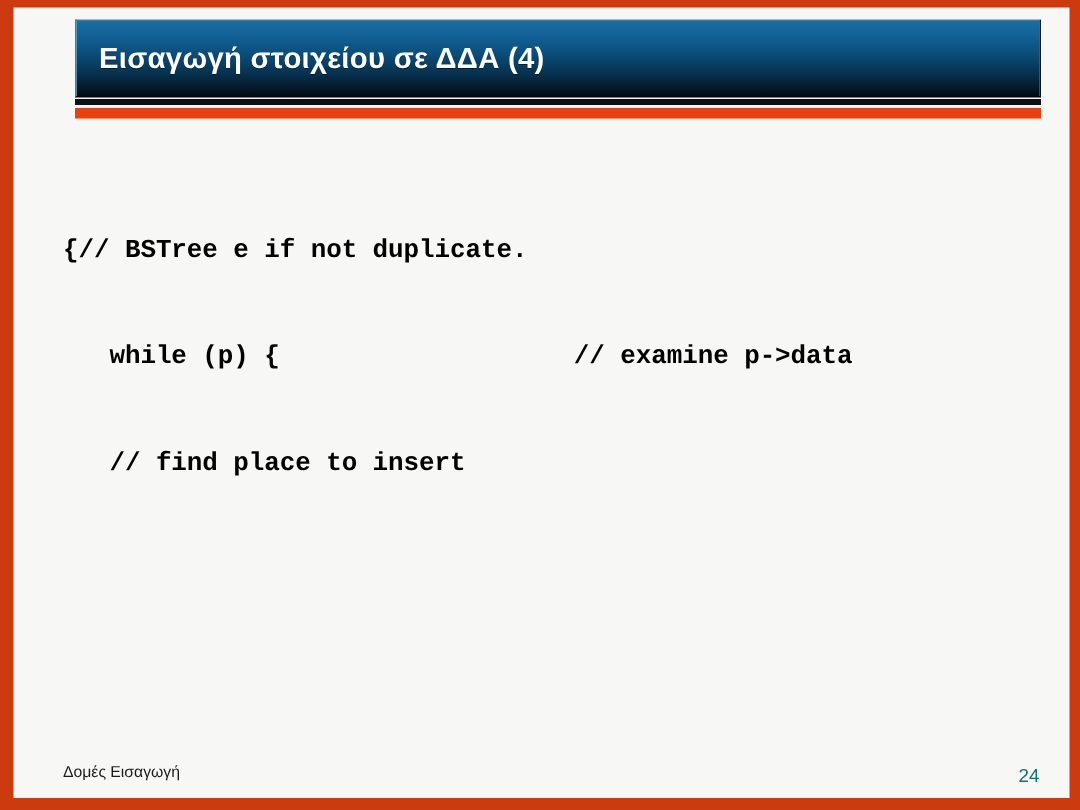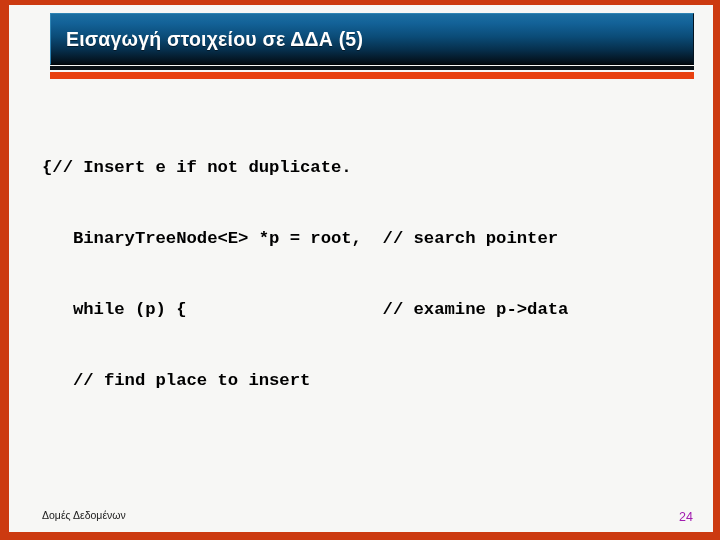--- a/index.html
+++ b/index.html
@@ -123,52 +123,51 @@
     font-family: "Liberation Sans", sans-serif;
     white-space: nowrap;
   }
   .footer-page {
     position: absolute;
     left: 666px;
     top: 505px;
     width: 22px;
     text-align: center;
     font-size: 12.5px;
-    color: #a21caf;
+    color: #0f766e;
     font-family: "Liberation Sans", sans-serif;
   }
 </style>
 </head>
 <body>
 
 <div class="slide">
   <div class="page">
 
     <div class="title-wrap">
       <div class="title-bar">
-        <span class="title-text">Εισαγωγή στοιχείου σε ΔΔΑ (5)</span>
+        <span class="title-text">Εισαγωγή στοιχείου σε ΔΔΑ (4)</span>
       </div>
     </div>
 
     <div class="rule-dark"></div>
     <div class="rule-orange"></div>
 
     <div class="code-block">
-      <div class="code-line">{// Insert e if not duplicate.</div>
-      <div class="code-line">   BinaryTreeNode&lt;E&gt; *p = root,  // search pointer</div>
+      <div class="code-line">{// BSTree e if not duplicate.</div>
       <div class="code-line">   while (p) {                   // examine p-&gt;data</div>
       <div class="code-line">   // find place to insert</div>
       
       
       
       
       
       
       
       
       
     </div>
 
-    <div class="footer-label">Δομές Δεδομένων</div>
+    <div class="footer-label">Δομές Εισαγωγή</div>
     <div class="footer-page">24</div>
 
   </div>
 </div>
 
 </body></html>

